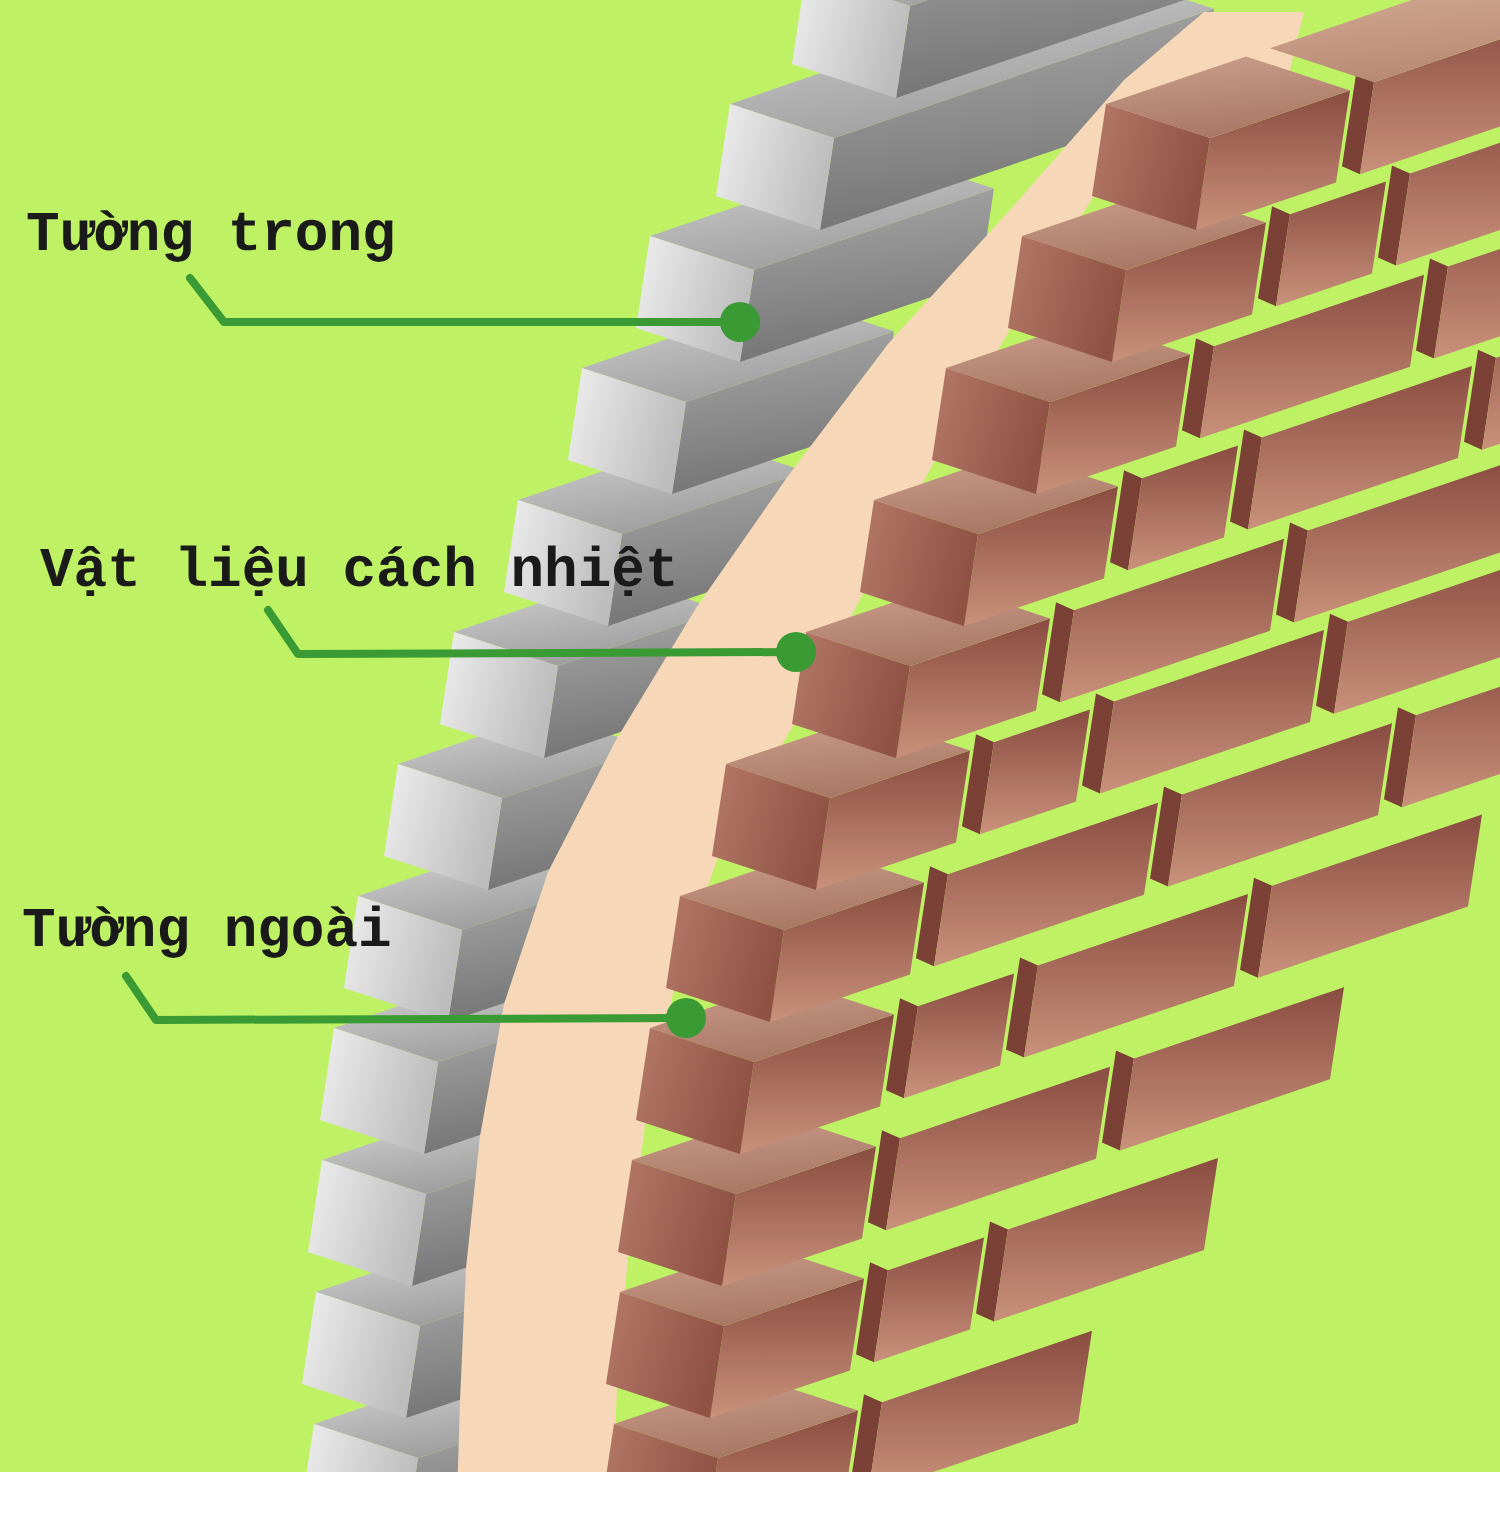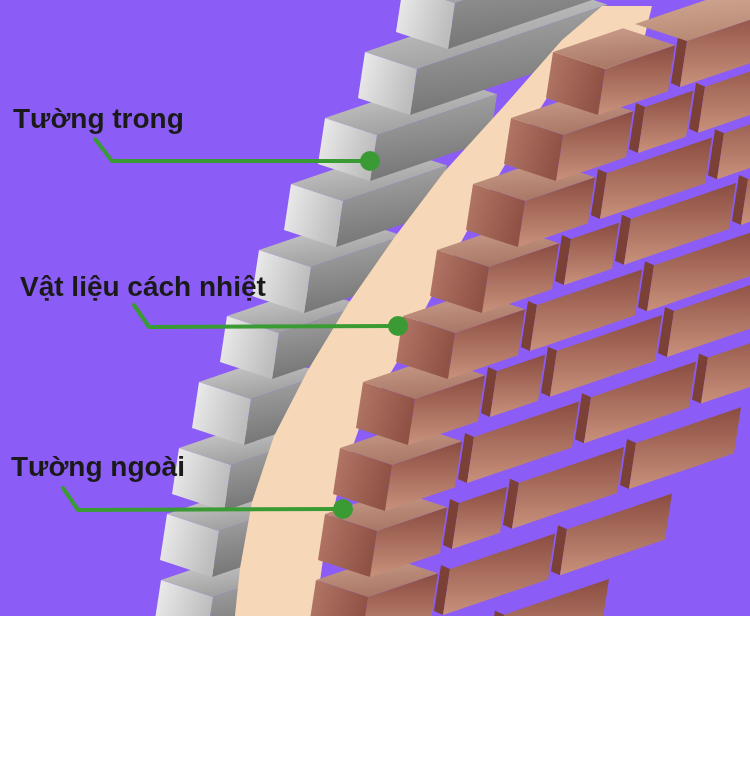--- a/index.html
+++ b/index.html
@@ -1,21 +1,21 @@
 <!DOCTYPE html>
 <html><head>
 <meta charset="utf-8">
 <style>
   html,body{margin:0;padding:0;background:#ffffff;}
   #stage{
     position:relative;
-    width:750px;height:616px;
-    background:#8b5cf6;
+    width:750px;height:736px;
+    background:#bef264;
     overflow:hidden;
-    font-family:Liberation Sans, sans-serif;
+    font-family:Liberation Mono, monospace;
   }
   #scene{position:absolute;left:0;top:0;}
   .callout{
     position:absolute;
     font-weight:bold;
     font-size:28px;
     line-height:1.05;
     color:#1a1a1a;
     white-space:nowrap;
     letter-spacing:0px;

